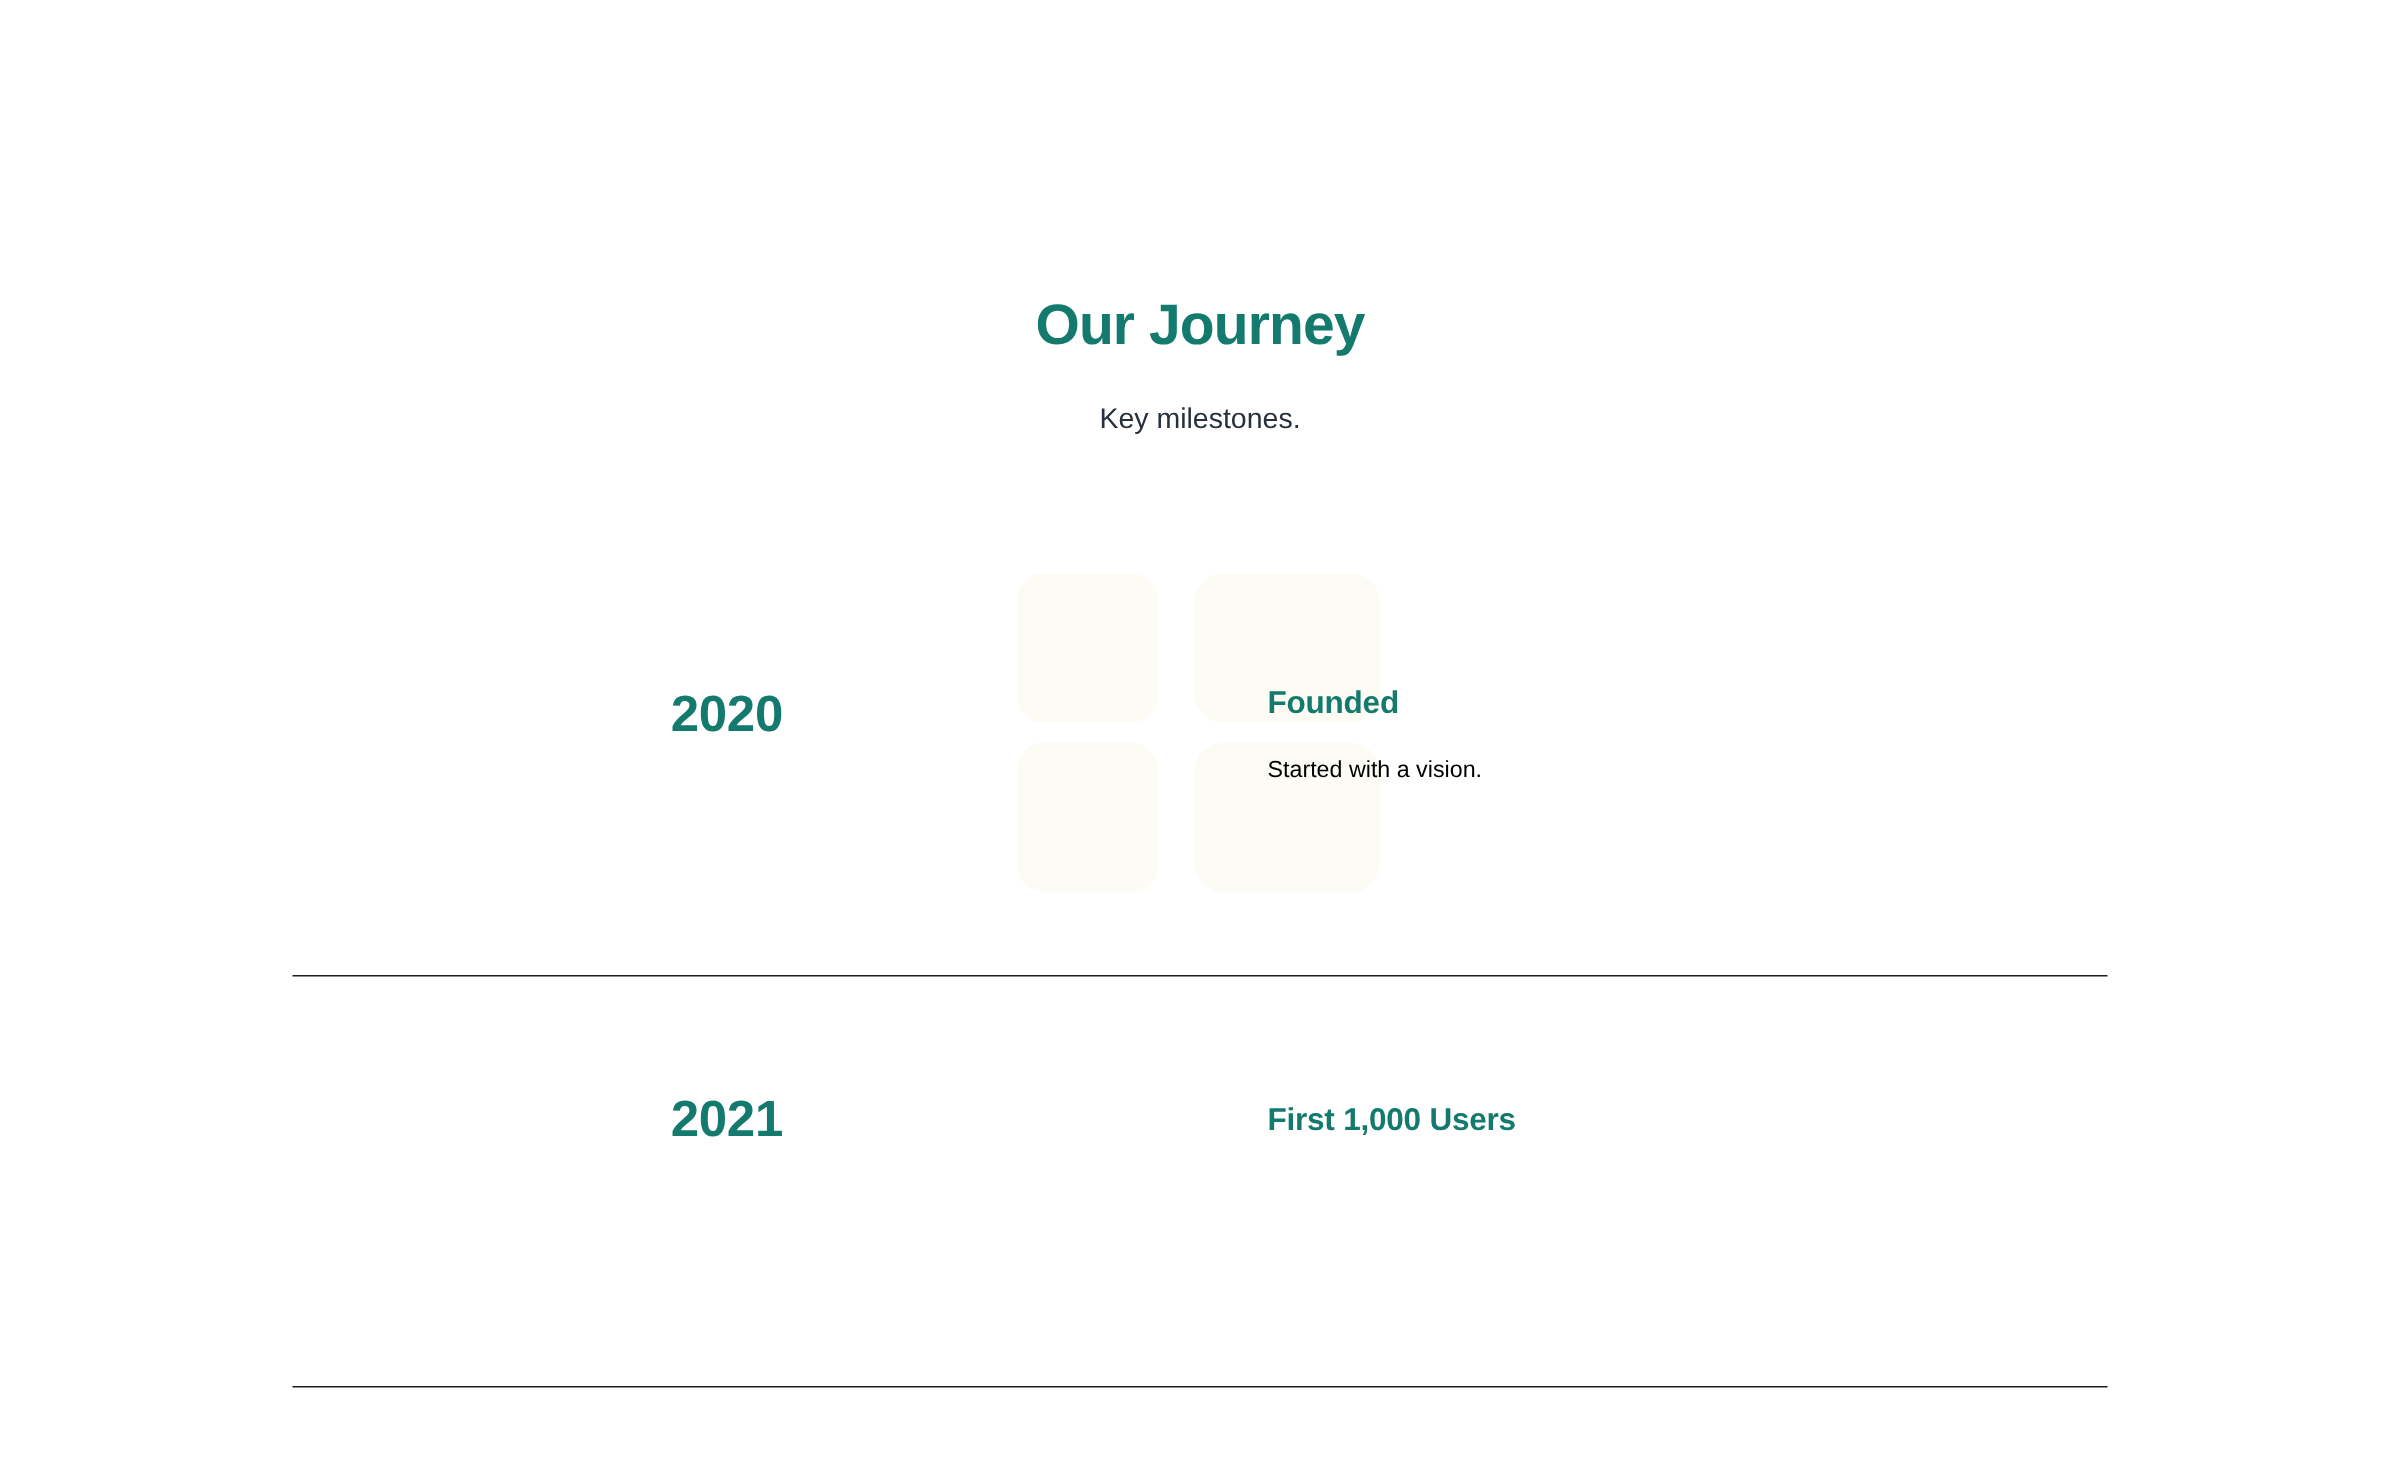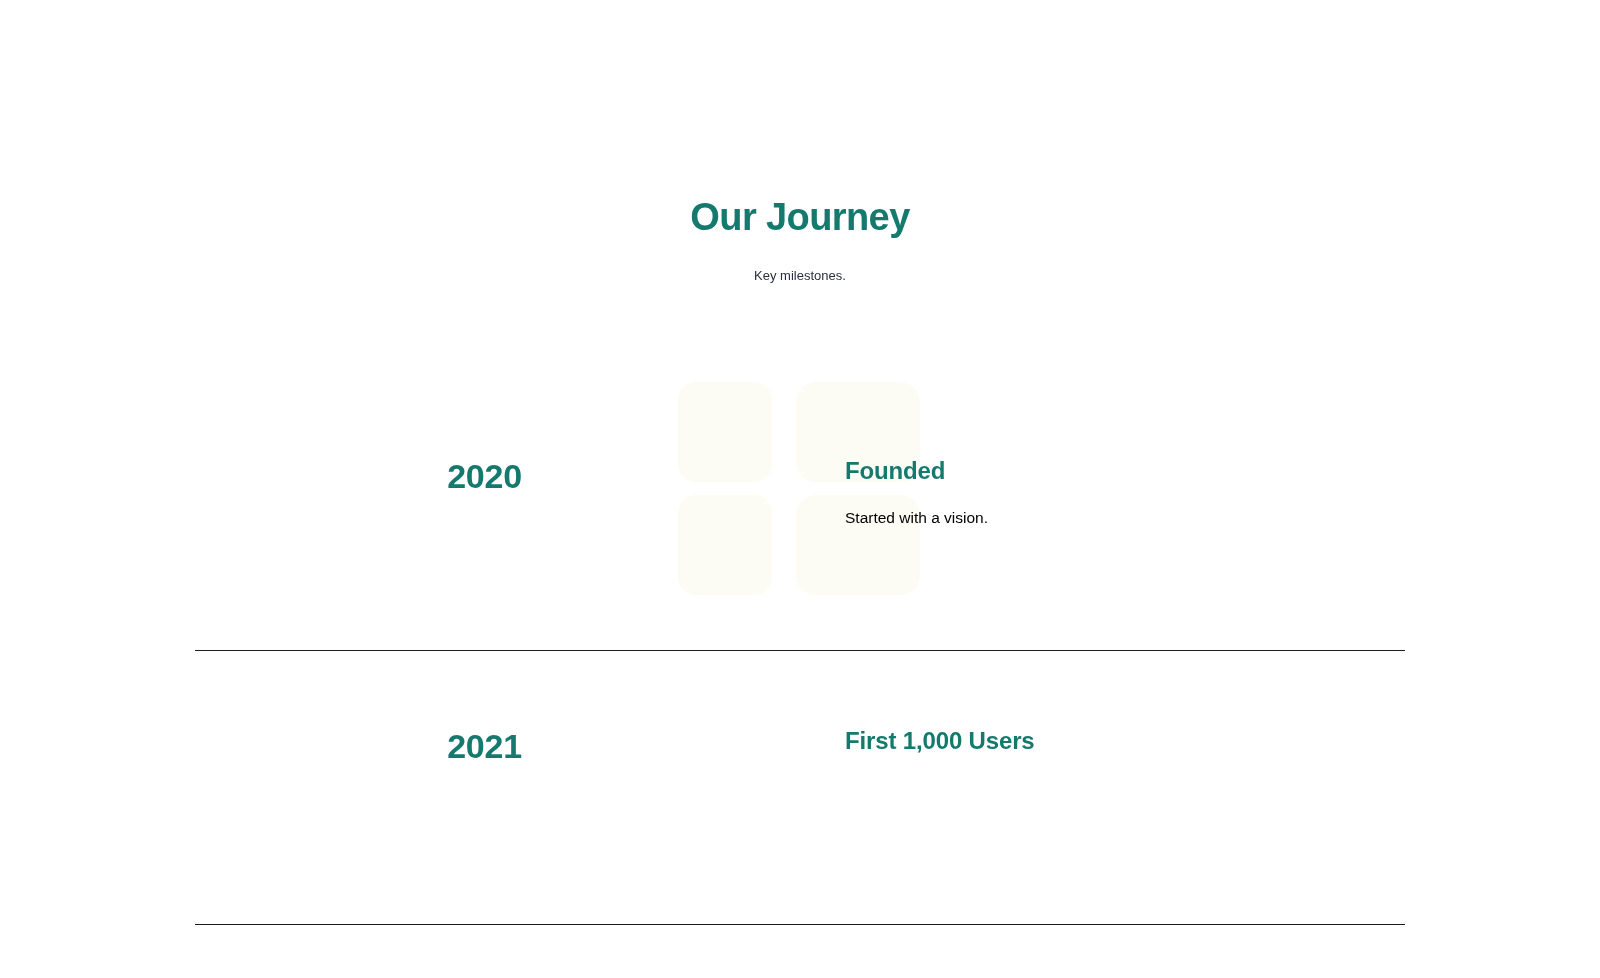--- a/index.html
+++ b/index.html
@@ -36,21 +36,21 @@
   .section-title {
     font-size: 38px;
     font-weight: 700;
     letter-spacing: -0.6px;
     color: #147a6e;
     line-height: 1.15;
   }
 
   .section-subtitle {
     margin-top: 27px;
-    font-size: 13px;
+    font-size: 19px;
     font-weight: 400;
     color: #28303f;
     line-height: 1.4;
   }
 
   
   .tile-grid {
     position: absolute;
     left: 678px;
     top: 382px;
@@ -83,40 +83,40 @@
 
   .timeline-row {
     position: absolute;
     left: 195px;
     width: 1210px;
     display: flex;
     align-items: flex-start;
   }
 
   .timeline-row.row-0 { top: 455px; }
-  .timeline-row.row-1 { top: 725px; }
+  .timeline-row.row-1 { top: 725px; align-items: center; }
 
   .row-year {
     width: 330px;
     text-align: right;
     font-size: 34px;
     font-weight: 700;
     letter-spacing: -0.2px;
     color: #157a6e;
     line-height: 1.25;
     padding-right: 3px;
   }
 
   .row-body {
     flex: 1;
     padding-left: 320px;
   }
 
   .row-title {
-    font-size: 24px;
+    font-size: 21px;
     font-weight: 700;
     letter-spacing: -0.15px;
     color: #147a6e;
     line-height: 1.3;
   }
 
   .row-desc {
     margin-top: 21px;
     font-size: 15.5px;
     font-weight: 400;

